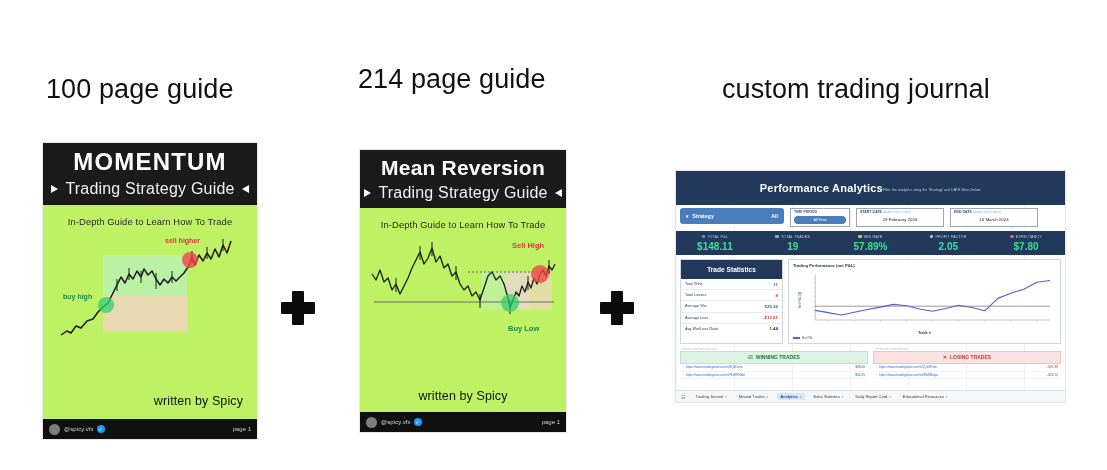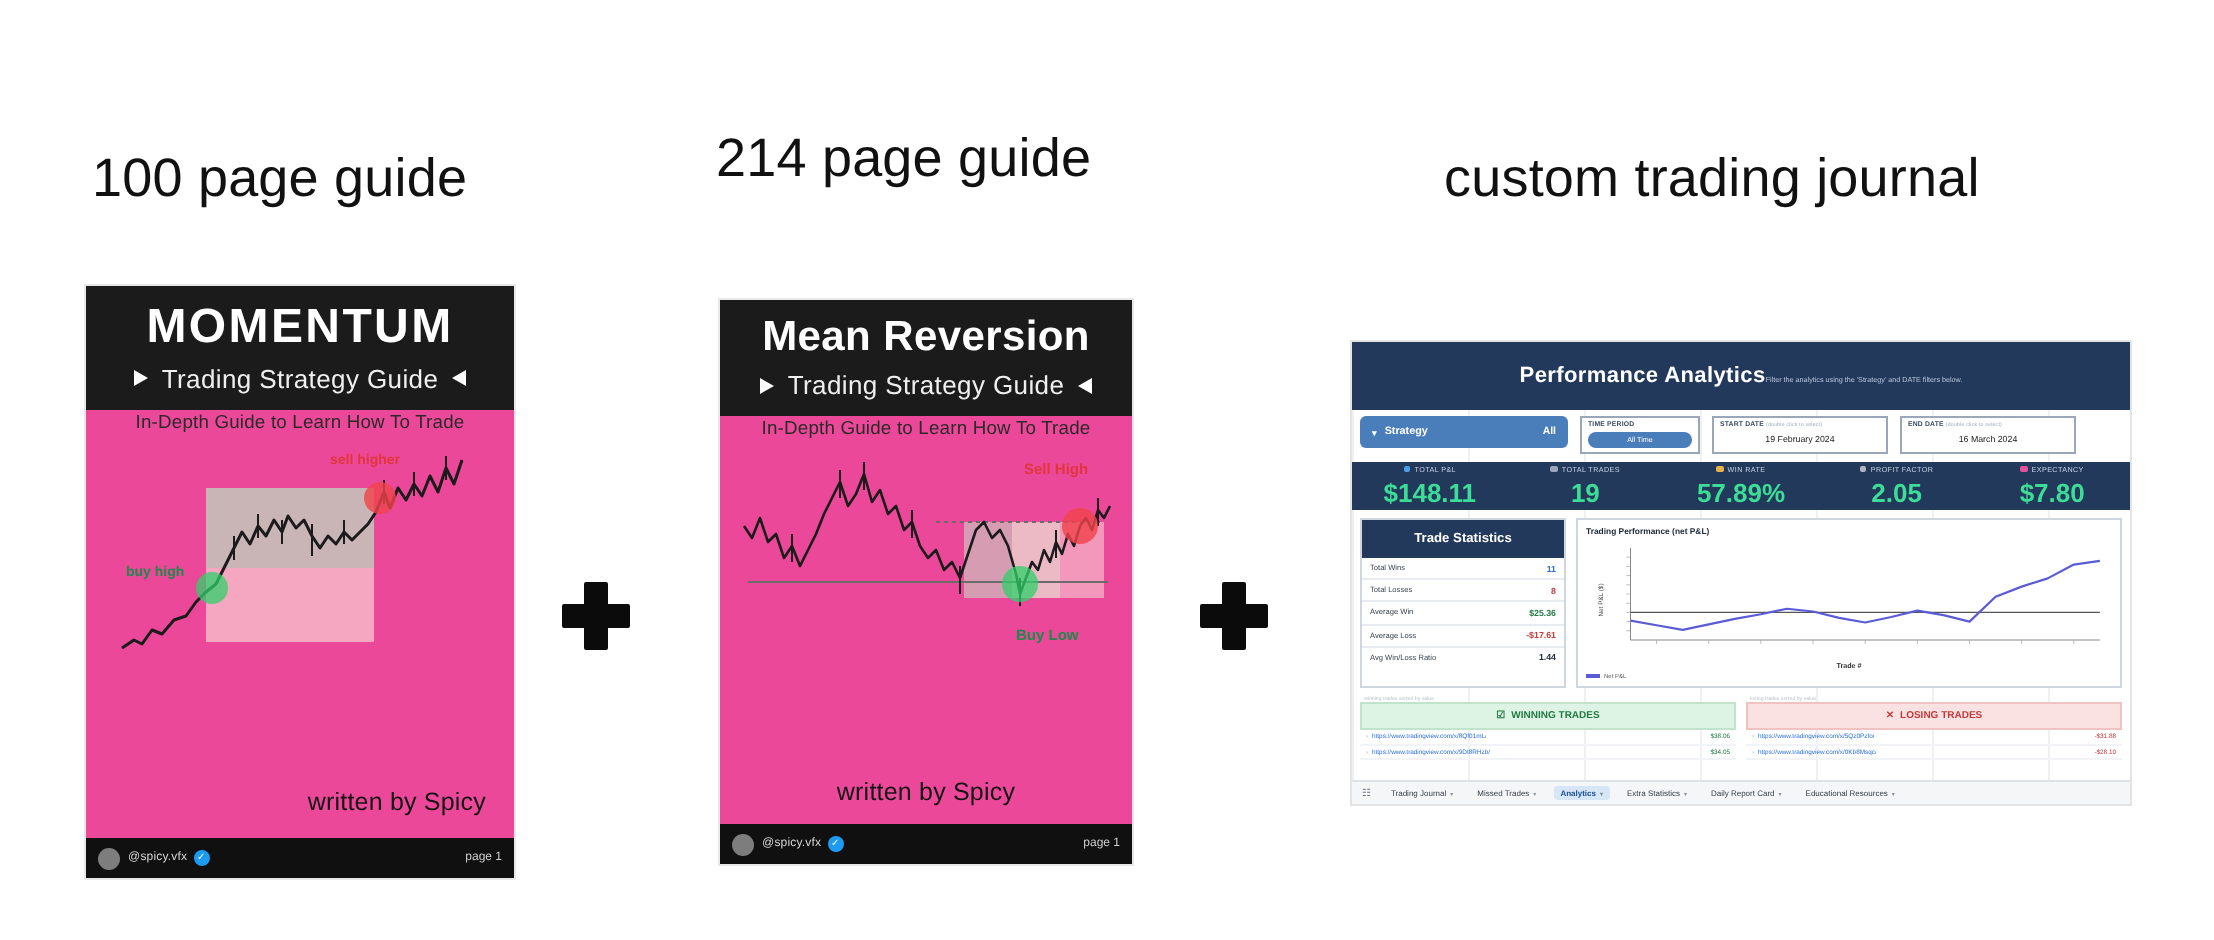--- a/index.html
+++ b/index.html
@@ -26,49 +26,49 @@
   .plus::before,.plus::after{
     content:"";position:absolute;background:#0b0b0b;border-radius:1px;
   }
   .plus::before{left:0;top:11px;width:34px;height:12px;}
   .plus::after{left:11px;top:0;width:12px;height:34px;}
   #plus1{left:281px;top:291px;}
   #plus2{left:600px;top:291px;}
 
   
   .cover{
-    position:absolute;background:#ec4899;overflow:hidden;
+    position:absolute;background:#bef264;overflow:hidden;
     box-shadow:0 0 0 1px #e8e8e8;
   }
   #cover1{left:43px;top:143px;width:214px;height:296px;}
   #cover2{left:360px;top:150px;width:206px;height:282px;}
 
   .cover-band{
     background:#1b1b1b;color:#fff;width:100%;
     display:flex;flex-direction:column;align-items:center;justify-content:center;
   }
   #cover1 .cover-band{height:62px;}
   #cover2 .cover-band{height:58px;}
 
   .cover-title{
     font-weight:bold;letter-spacing:.5px;line-height:1;color:#fff;
   }
   #cover1 .cover-title{font-size:24px;letter-spacing:1.2px;}
   #cover2 .cover-title{font-size:21px;letter-spacing:.2px;}
 
   .cover-sub{
     display:flex;align-items:center;gap:7px;color:#efefef;
-    font-size:13px;letter-spacing:.2px;margin-top:6px;
+    font-size:16px;letter-spacing:.2px;margin-top:6px;
   }
   .tri-l,.tri-r{width:0;height:0;border-top:4.5px solid transparent;border-bottom:4.5px solid transparent;}
   .tri-l{border-left:7px solid #fff;}
   .tri-r{border-right:7px solid #fff;}
 
   .cover-tag{
-    text-align:center;font-size:9.4px;color:#2a2a2a;letter-spacing:.1px;
+    text-align:center;font-size:9.4px;color:#2a2a2a;margin-top:11px;letter-spacing:.1px;
   }
   .cover-topic{
     text-align:center;font-size:20px;color:#1a1a1a;margin-top:2px;letter-spacing:.2px;
   }
 
   .cover-chart{position:relative;width:100%;}
   #cover1 .cover-chart{height:118px;}
   #cover2 .cover-chart{height:116px;}
   .cover-chart svg{position:absolute;left:0;top:0;width:100%;height:100%;}
 
@@ -131,21 +131,21 @@
     text-align:center;padding:2px 0;margin-top:2px;
   }
 
   .kpis{
     position:relative;height:24px;background:#22395c;color:#fff;
     display:flex;align-items:center;
   }
   .kpi{flex:1;text-align:center;}
   .kpi-lab{font-size:3.6px;color:#c6d3e6;letter-spacing:.2px;display:flex;align-items:center;justify-content:center;gap:2px;}
   .kpi-dot{width:3.5px;height:3.5px;border-radius:1px;display:inline-block;}
-  .kpi-val{font-size:13px;font-weight:bold;color:#3ddc97;margin-top:2px;}
+  .kpi-val{font-size:10px;font-weight:bold;color:#3ddc97;margin-top:2px;}
 
   .body{position:relative;display:flex;padding:4px;gap:5px;box-sizing:border-box;}
   .stats{width:103px;border:1px solid #cfd6e0;background:#fff;box-sizing:border-box;}
   .stats-h{background:#22395c;color:#fff;text-align:center;font-size:6.6px;font-weight:bold;padding:6px 0;}
   .srow{display:flex;align-items:center;border-bottom:1px solid #e8ebf0;padding:2.6px 4px;box-sizing:border-box;}
   .srow:last-child{border-bottom:none;}
   .s-lab{font-size:3.8px;color:#3a4150;}
   .s-val{margin-left:auto;font-size:4.4px;font-weight:bold;}
 
   .chartbox{flex:1;border:1px solid #cfd6e0;background:#fff;box-sizing:border-box;padding:3px 4px;position:relative;}

